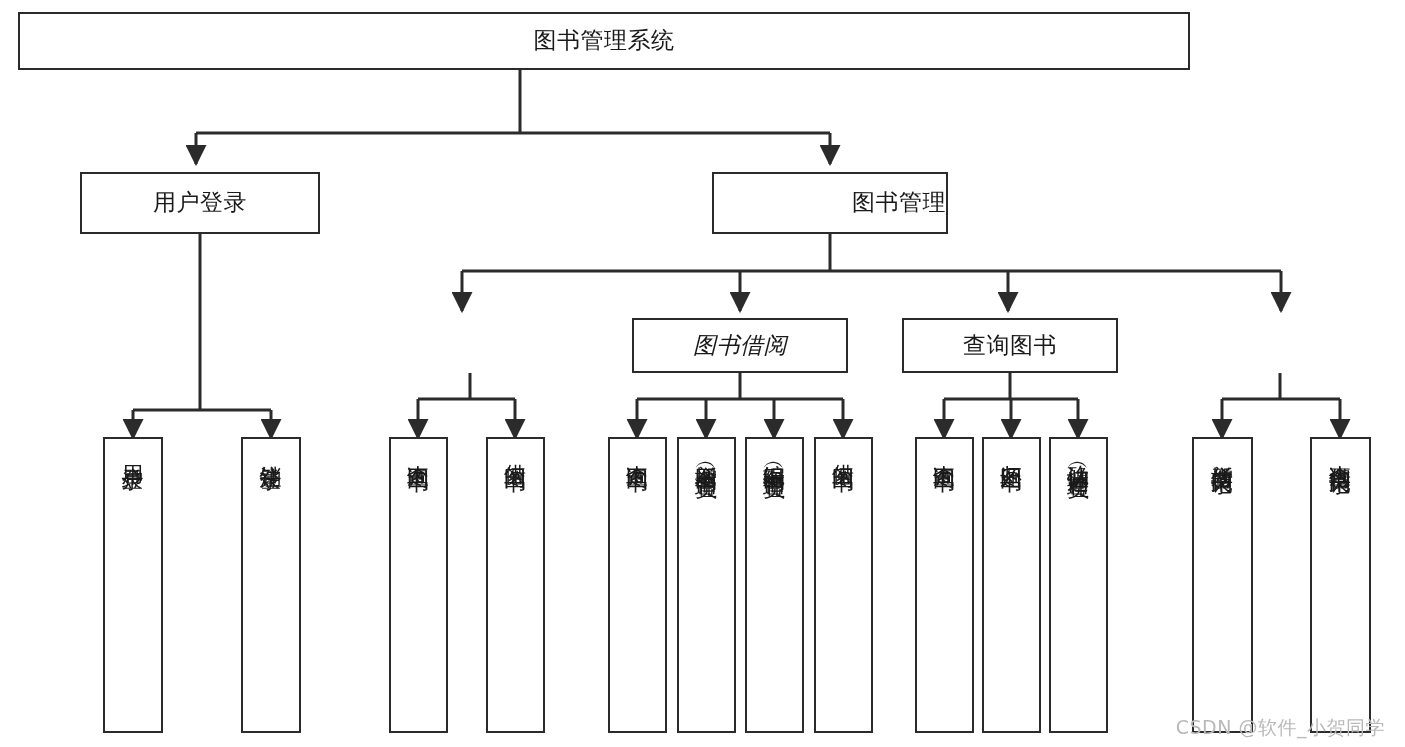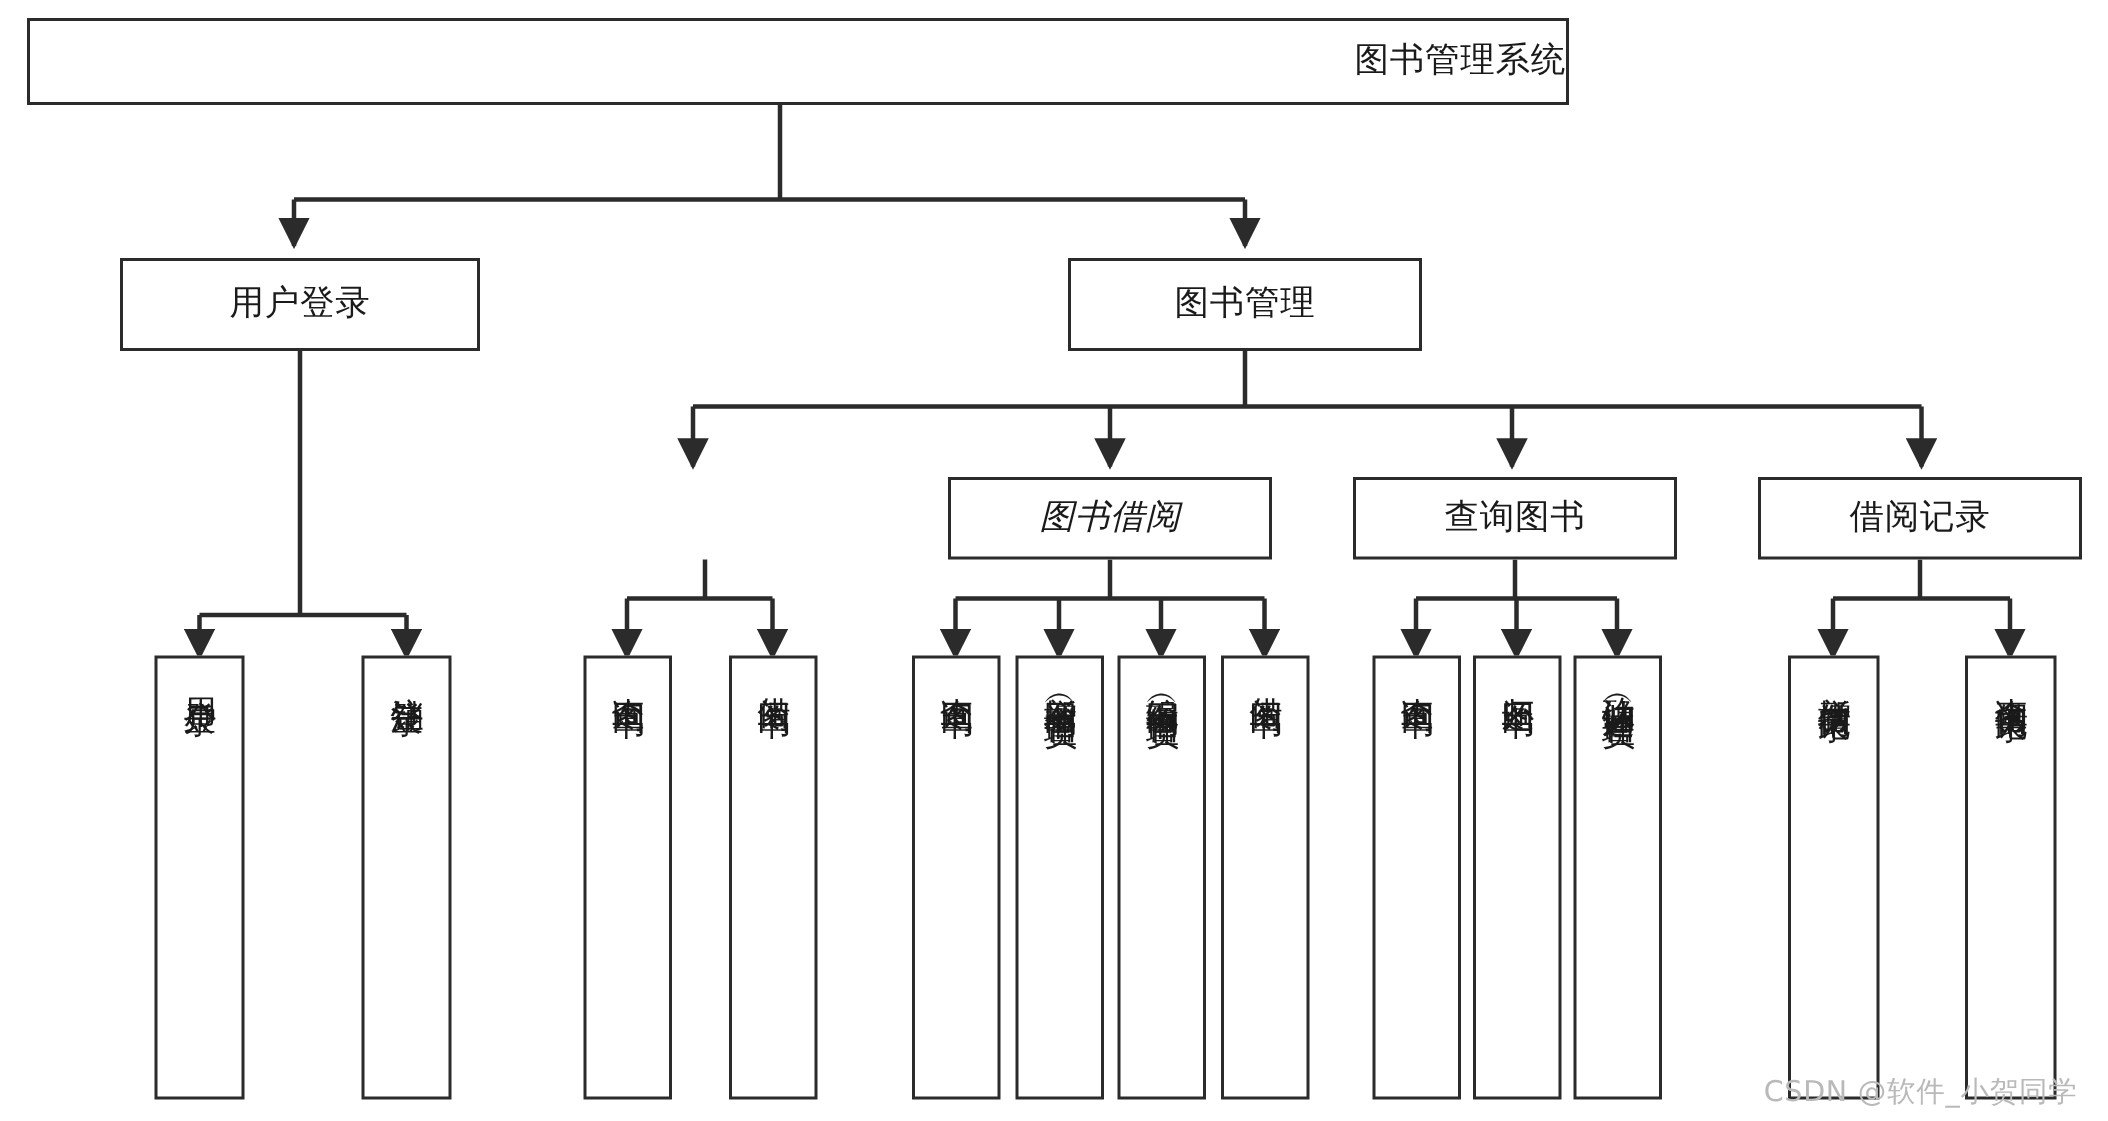--- a/index.html
+++ b/index.html
@@ -127,44 +127,41 @@
       <path d="M 1011 399 L 1011 438" marker-end="url(#arrow)"></path>
       <path d="M 1078 399 L 1078 438" marker-end="url(#arrow)"></path>
 
       <path d="M 1280 373 L 1280 399"></path>
       <path d="M 1222 399 L 1340 399"></path>
       <path d="M 1222 399 L 1222 438" marker-end="url(#arrow)"></path>
       <path d="M 1340 399 L 1340 438" marker-end="url(#arrow)"></path>
     </g>
   </svg>
 
-  <div class="node horiz root" style="left:18px; top:12px; width:1028px; height:58px;justify-content:flex-end;">
+  <div class="node horiz root" style="left:18px; top:12px; width:1172px; height:58px;">
     <span class="lbl">图书管理系统</span>
   </div>
 
   <div class="node horiz" style="left:80px; top:172px; width:240px; height:62px;">
     <span class="lbl">用户登录</span>
   </div>
 
-  <div class="node horiz" style="left:712px; top:172px; width:236px; height:62px;">
+  <div class="node horiz" style="left:712px; top:172px; width:236px; height:62px;justify-content:flex-end;">
     <span class="lbl">图书管理</span>
   </div>
 
 
   <div class="node horiz" style="left:632px; top:318px; width:216px; height:55px;font-style:italic;">
     <span class="lbl">图书借阅</span>
   </div>
 
   <div class="node horiz" style="left:902px; top:318px; width:216px; height:55px;">
     <span class="lbl">查询图书</span>
   </div>
 
-  <div class="node horiz" style="left:1172px; top:318px; width:216px; height:55px;">
-    <span class="lbl">借阅记录</span>
-  </div>
 
   <div class="node vert" style="left:103px; top:437px; width:60px; height:296px;">
     <span class="lbl">用户登录</span>
   </div>
 
   <div class="node vert" style="left:241px; top:437px; width:60px; height:296px;">
     <span class="lbl">注销登录</span>
   </div>
 
   <div class="node vert" style="left:389px; top:437px; width:59px; height:296px;">

